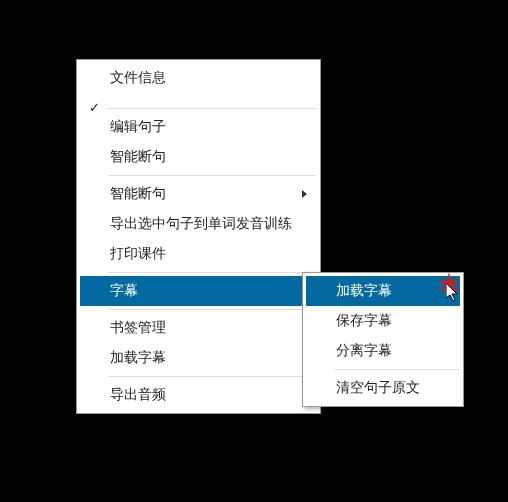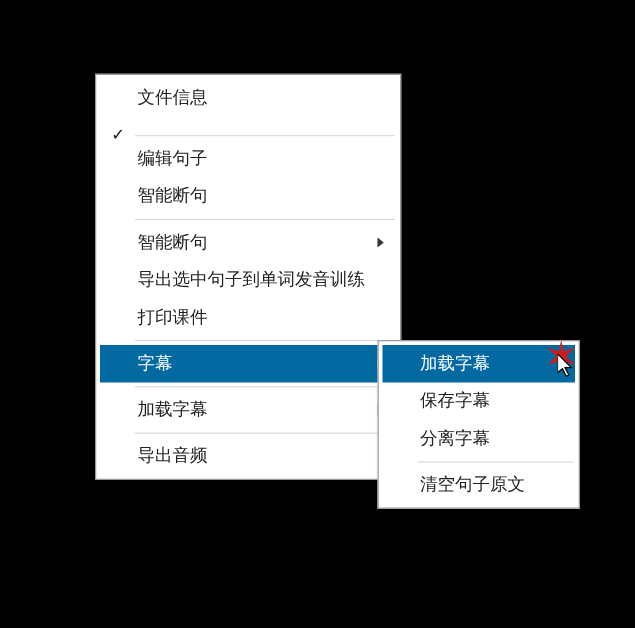--- a/index.html
+++ b/index.html
@@ -109,20 +109,24 @@
   <div class="item">
     <span>打印课件</span>
   </div>
   <div class="sep"></div>
   <div class="item highlight">
     <span>字幕</span>
     <span class="arrow"></span>
   </div>
   <div class="sep"></div>
   <div class="item">
+    <span>书签管理</span>
+    <span class="arrow"></span>
+  </div>
+  <div class="item">
     <span>加载字幕</span>
     <span class="arrow"></span>
   </div>
   <div class="sep"></div>
   <div class="item">
     <span>导出音频</span>
   </div>
 </div>
 
 <div class="menu sub">

